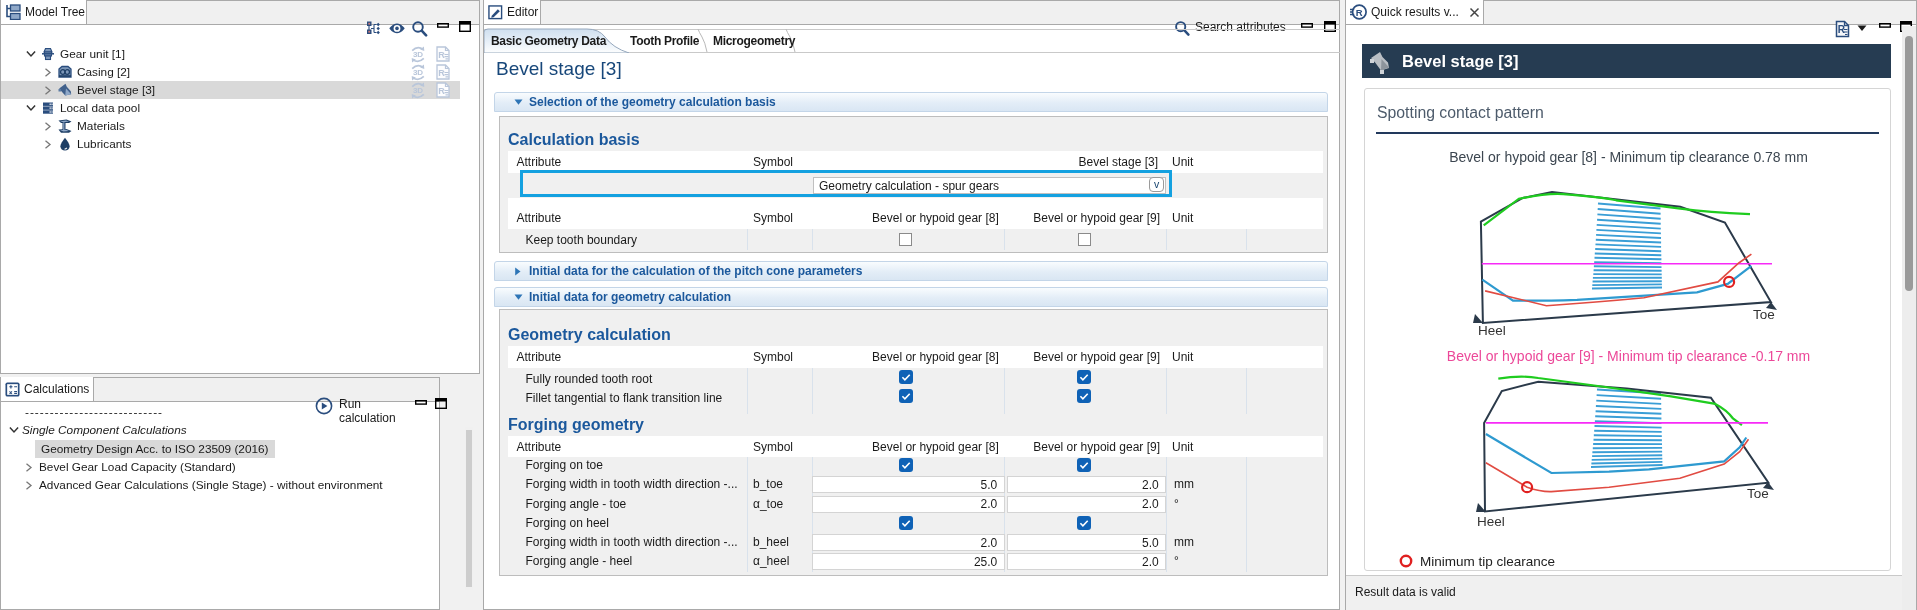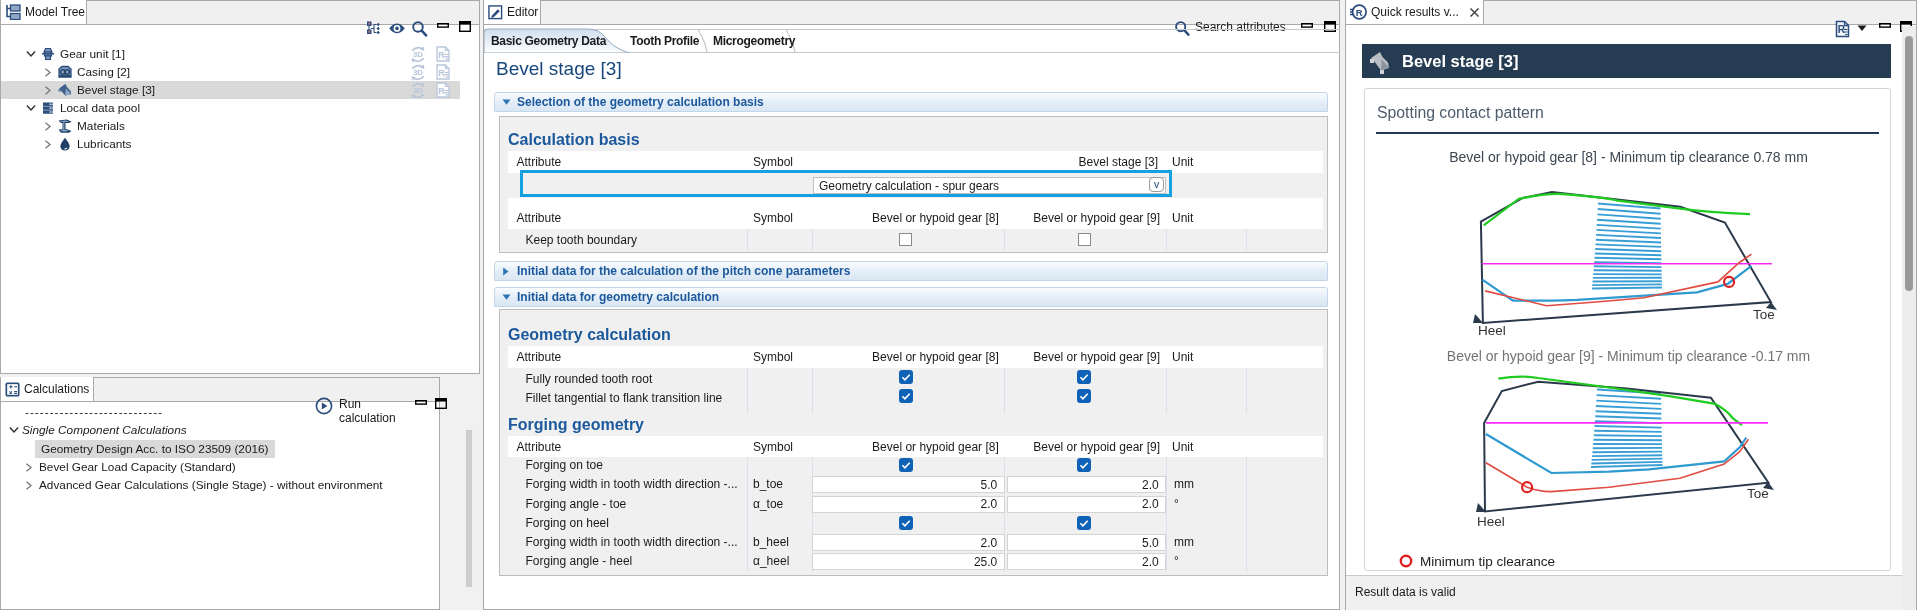--- a/index.html
+++ b/index.html
@@ -12,21 +12,21 @@
 .ptab { position:absolute; left:-1px; top:-1px; height:25px; background:#fff;
   border:1px solid #a9a9a9; border-top:none; display:flex; align-items:center; padding:0 4px; gap:4px;
   font-size:12px; white-space:nowrap; }
 .hicons { position:absolute; top:19px; display:flex; align-items:flex-start; }
 .trow { position:absolute; height:18px; display:flex; align-items:center; white-space:nowrap; font-size:11.8px;}
 .chev { width:16px; height:16px; display:inline-flex; align-items:center; justify-content:center; flex:0 0 16px;}
 .ticon { width:16px; height:16px; margin:0 4px 0 1px; flex:0 0 16px; }
 .abs { position:absolute; }
 .secbar { position:absolute; left:10px; width:834px; height:20px;
   background:linear-gradient(#f9fcfe,#e3edf7 55%,#d9e6f3); border:1px solid #c3d5e8;
-  border-radius:3px 3px 0 0; color:#1b589c; font-weight:bold; display:flex; align-items:center; font-size:12px;}
+  border-radius:3px 3px 0 0; color:#1b589c; font-weight:bold; display:flex; align-items:center; font-size:12px;padding-left:12px;}
 .gbox { position:absolute; left:15px; width:829px; background:#f0f0f0; border:1px solid #bdbdbd; }
 .glab { position:absolute; left:8px; color:#1b589c; font-weight:bold; font-size:16px; white-space:nowrap;}
 .hrow { position:absolute; background:#fff; }
 .ct { position:absolute; white-space:nowrap; }
 .vsep { position:absolute; width:1px; background:#d9e2ec; }
 .wcell { position:absolute; background:#fff; border:1px solid #d4d4d4; }
 .num { position:absolute; text-align:right; }
 .cbu { position:absolute; width:13px; height:13px; background:#fff; border:1px solid #8a8a8a; }
 </style>
 </head>
@@ -518,21 +518,21 @@
         <path d="M12.5 10 L20 18.5 L12 21.5 Z" fill="#8d949c"></path>
         <rect x="1" y="10" width="4" height="4" fill="#cfd3d8"></rect>
         <rect x="11" y="21" width="4" height="4" fill="#cfd3d8"></rect>
       </svg>
 <span style="position:absolute; left:40px; top:8px; color:#fff; font-weight:bold; font-size:16.5px;">Bevel stage [3]</span>
     </div>
 <div class="abs" style="left:18px; top:87px; width:527px; height:483px; background:#fff; border:1px solid #d5d5d5; border-radius:3px;"></div>
 <div class="ct" style="left:31px; top:103px; font-size:15.8px; color:#4d5b6b;">Spotting contact pattern</div>
 <div class="abs" style="left:30px; top:131px; width:503px; height:2px; background:#22395c;"></div>
 <div class="ct" style="left:19px; top:148px; width:527px; text-align:center; font-size:14px; color:#3c4650;">Bevel or hypoid gear [8] - Minimum tip clearance 0.78 mm</div>
-<div class="ct" style="left:19px; top:347px; width:527px; text-align:center; font-size:14px; color:#737373;">Bevel or hypoid gear [9] - Minimum tip clearance -0.17 mm</div>
+<div class="ct" style="left:19px; top:347px; width:527px; text-align:center; font-size:14px; color:#ec4899;">Bevel or hypoid gear [9] - Minimum tip clearance -0.17 mm</div>
 <svg class="abs" style="left:75px; top:170px;" width="380" height="175" viewBox="1420 170 380 175">
 <g stroke="#3a9ed6" stroke-width="1.9">
         <line x1="1597.0" y1="202.5" x2="1659.5" y2="207.5"></line>
 <line x1="1596.7" y1="208.0" x2="1659.6" y2="212.7"></line>
 <line x1="1596.4" y1="213.4" x2="1659.7" y2="217.8"></line>
 <line x1="1596.1" y1="218.7" x2="1659.7" y2="222.8"></line>
 <line x1="1595.7" y1="223.9" x2="1659.8" y2="227.6"></line>
 <line x1="1595.4" y1="228.9" x2="1659.9" y2="232.4"></line>
 <line x1="1595.1" y1="233.9" x2="1660.0" y2="237.0"></line>
 <line x1="1594.8" y1="238.7" x2="1660.1" y2="241.5"></line>

